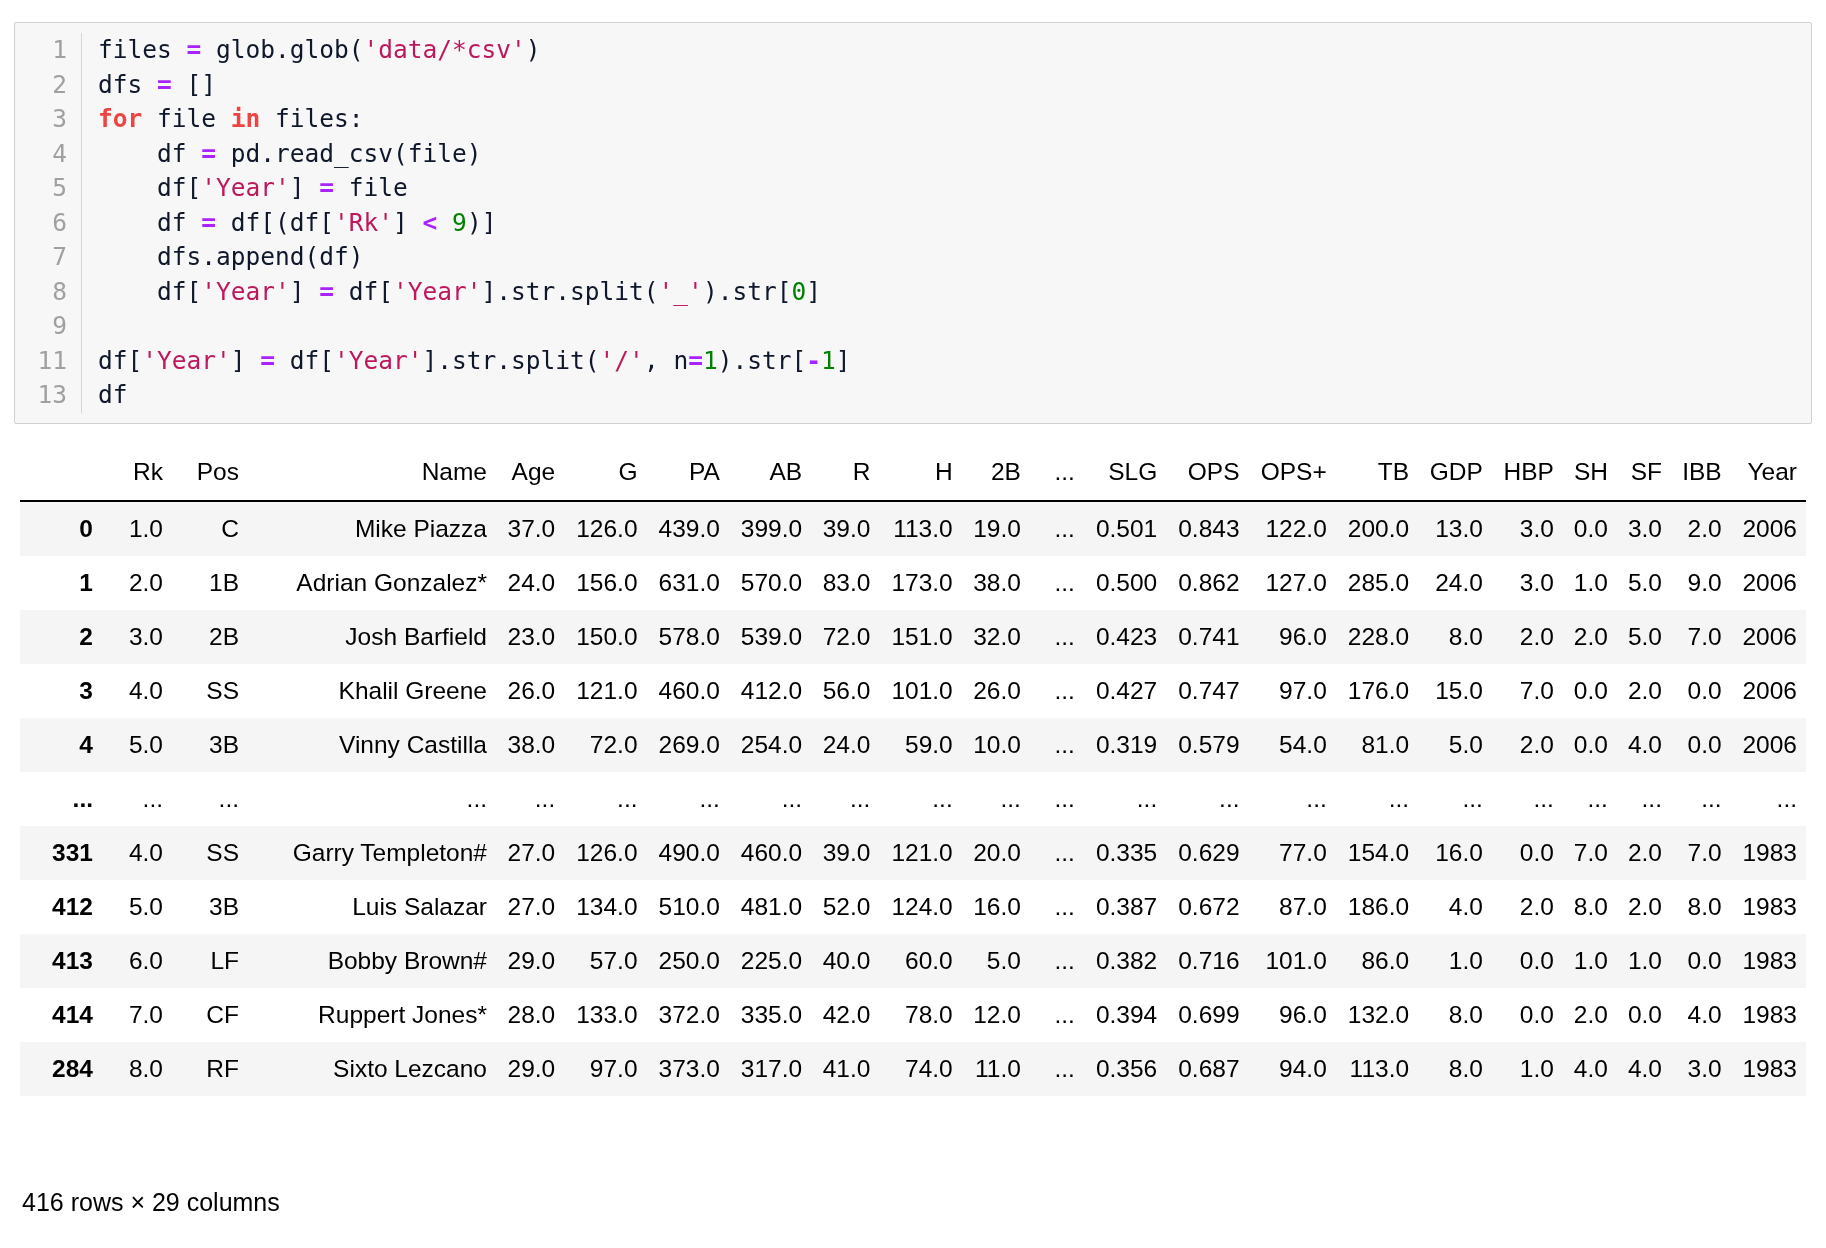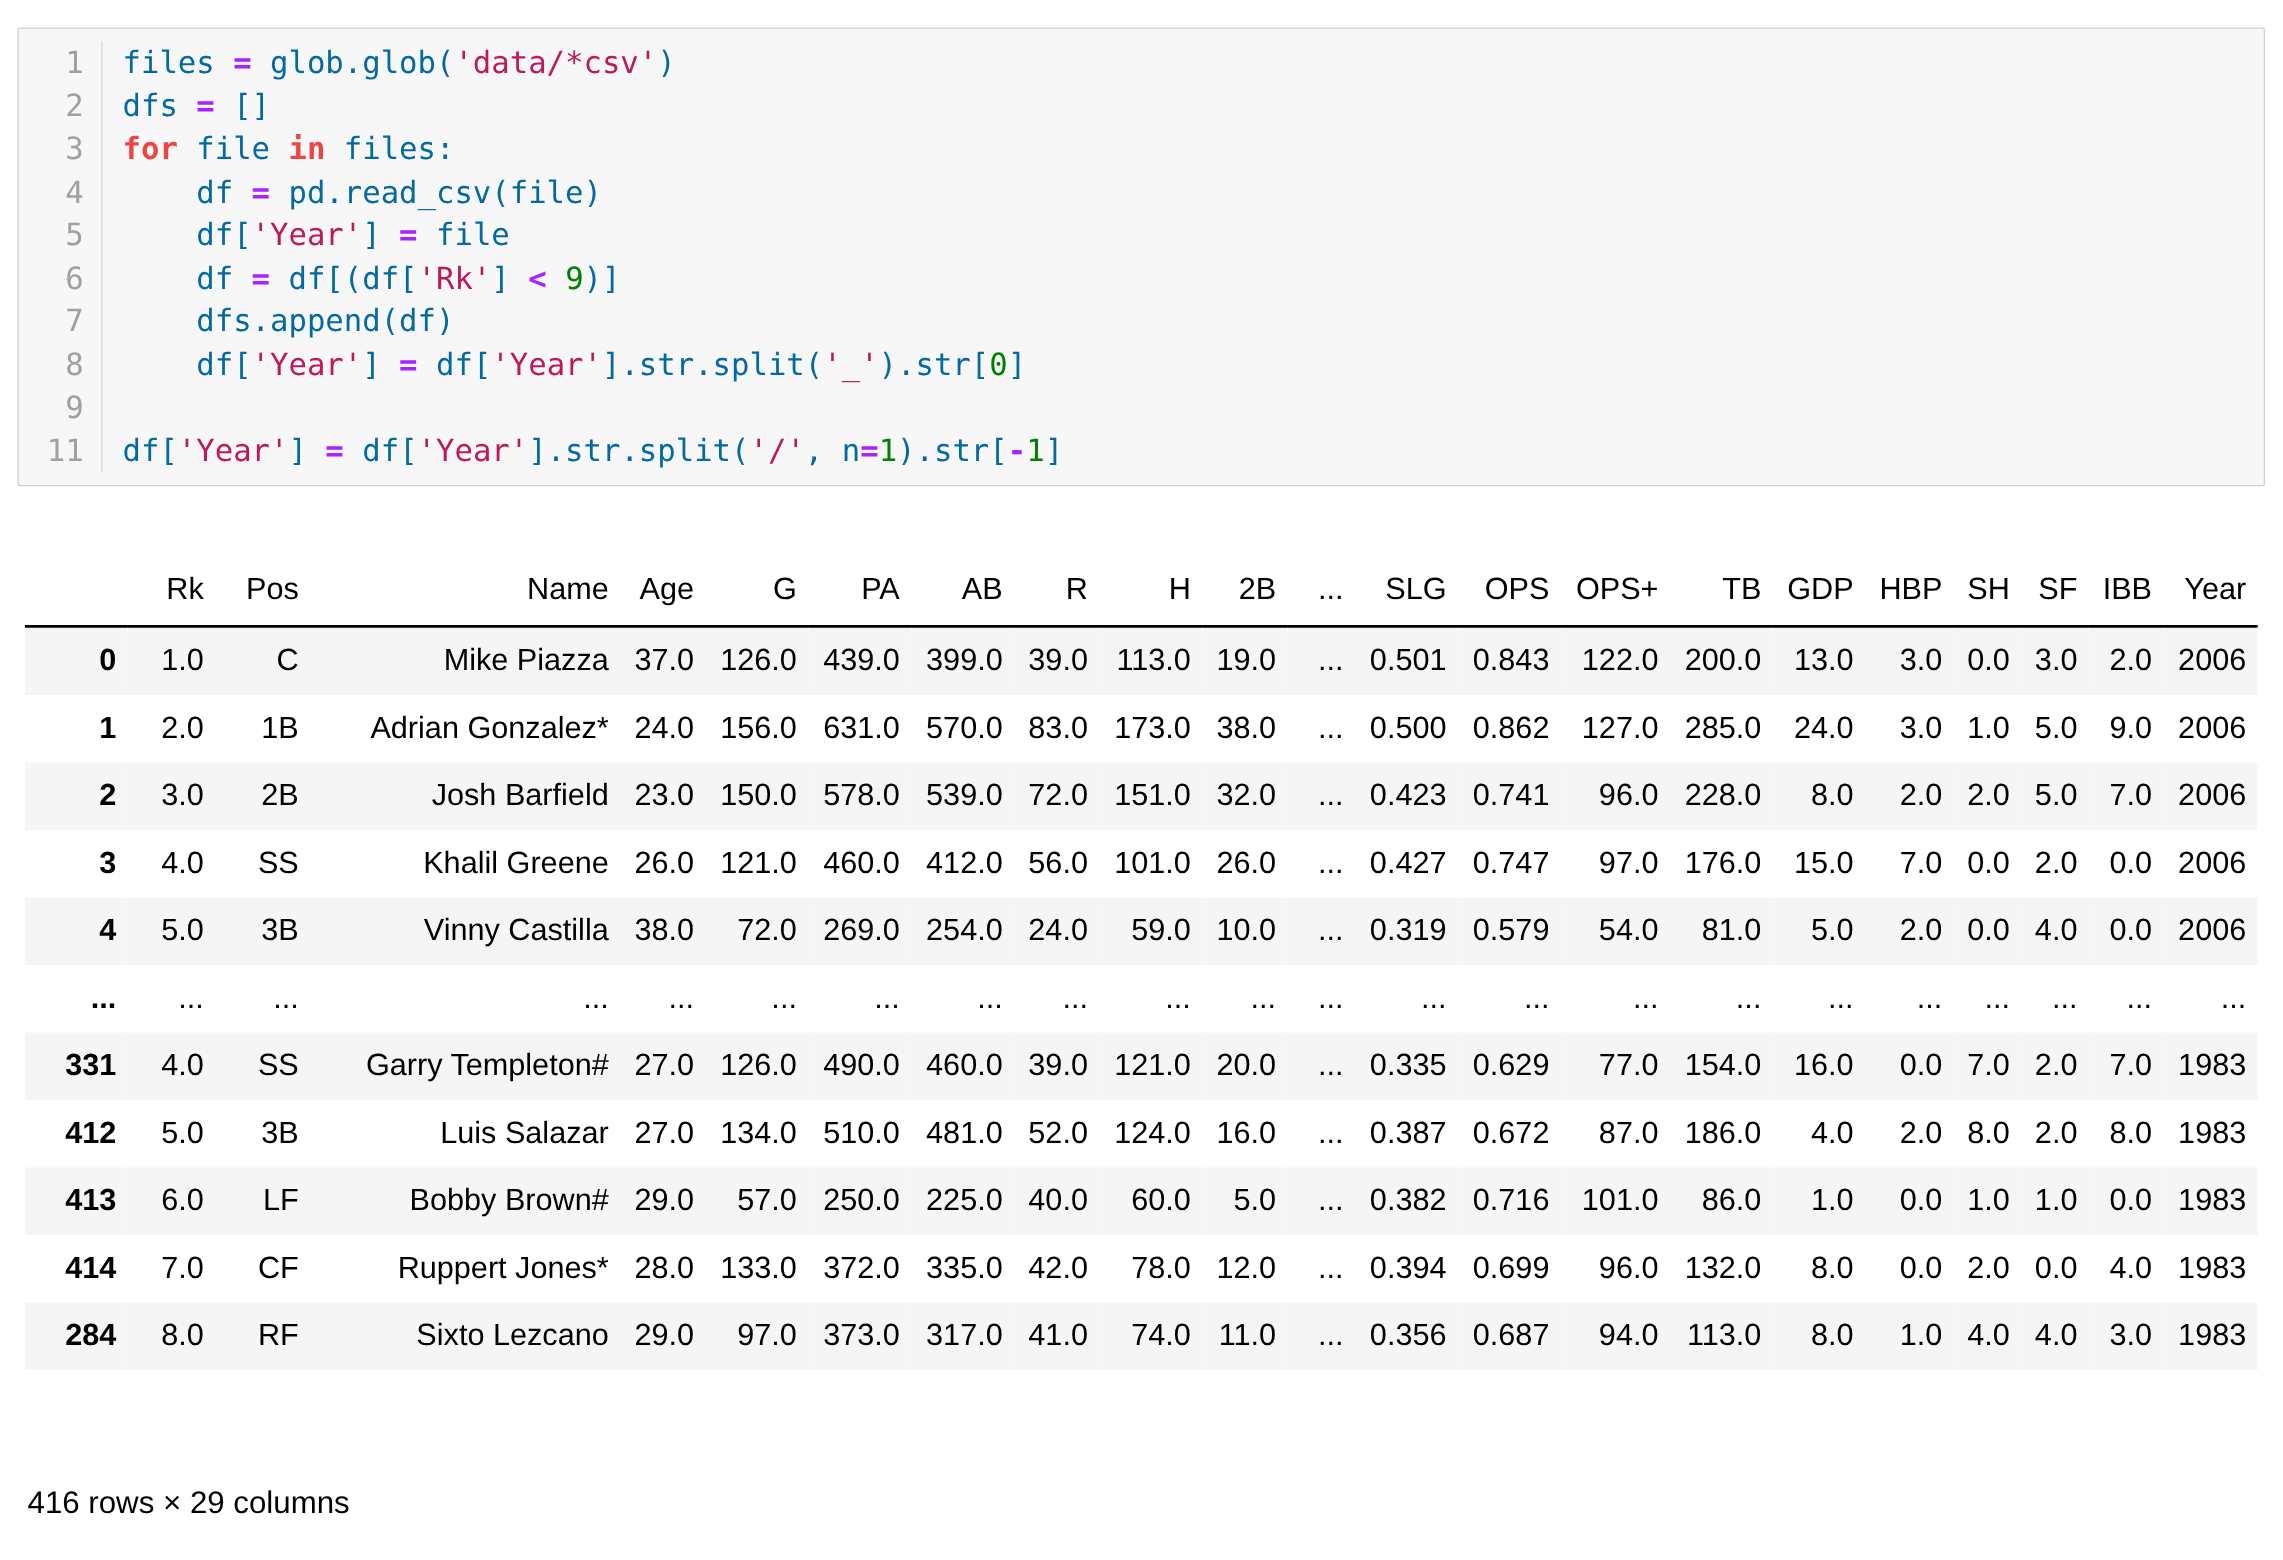--- a/index.html
+++ b/index.html
@@ -52,21 +52,21 @@
     padding-left: 16px;
     flex: 1;
     white-space: pre;
     color: #1a1a1a;
   }
   .tok-op  { color: #aa22ff; font-weight: bold; }
   .tok-str { color: #be185d; }
   .tok-kw  { color: #ef4444; font-weight: bold; }
   .tok-num { color: #008000; }
   .tok-bool{ color: #008000; font-weight: bold; }
-  .tok-pl  { color: #0369a1; }
+  .tok-pl  { color: #0f172a; }
 
   
   .df-wrap {
     position: absolute;
     left: 20px;
     top: 452px;
     width: 1786px;
   }
   table.dataframe {
     border-collapse: collapse;
@@ -123,20 +123,21 @@
       <div class="code-line"><span class="ln">1</span><span class="code-text"><span class="tok-pl">files </span><span class="tok-op">=</span><span class="tok-pl"> glob.glob(</span><span class="tok-str">'data/*csv'</span><span class="tok-pl">)</span></span></div>
       <div class="code-line"><span class="ln">2</span><span class="code-text"><span class="tok-pl">dfs </span><span class="tok-op">=</span><span class="tok-pl"> []</span></span></div>
       <div class="code-line"><span class="ln">3</span><span class="code-text"><span class="tok-kw">for</span><span class="tok-pl"> file </span><span class="tok-kw">in</span><span class="tok-pl"> files:</span></span></div>
       <div class="code-line"><span class="ln">4</span><span class="code-text"><span class="tok-pl">    df </span><span class="tok-op">=</span><span class="tok-pl"> pd.read_csv(file)</span></span></div>
       <div class="code-line"><span class="ln">5</span><span class="code-text"><span class="tok-pl">    df[</span><span class="tok-str">'Year'</span><span class="tok-pl">] </span><span class="tok-op">=</span><span class="tok-pl"> file</span></span></div>
       <div class="code-line"><span class="ln">6</span><span class="code-text"><span class="tok-pl">    df </span><span class="tok-op">=</span><span class="tok-pl"> df[(df[</span><span class="tok-str">'Rk'</span><span class="tok-pl">] </span><span class="tok-op">&lt;</span><span class="tok-pl"> </span><span class="tok-num">9</span><span class="tok-pl">)]</span></span></div>
       <div class="code-line"><span class="ln">7</span><span class="code-text"><span class="tok-pl">    dfs.append(df)</span></span></div>
       <div class="code-line"><span class="ln">8</span><span class="code-text"><span class="tok-pl">    df[</span><span class="tok-str">'Year'</span><span class="tok-pl">] </span><span class="tok-op">=</span><span class="tok-pl"> df[</span><span class="tok-str">'Year'</span><span class="tok-pl">].str.split(</span><span class="tok-str">'_'</span><span class="tok-pl">).str[</span><span class="tok-num">0</span><span class="tok-pl">]</span></span></div>
       <div class="code-line"><span class="ln">9</span><span class="code-text"><span class="tok-pl"> </span></span></div>
       <div class="code-line"><span class="ln">11</span><span class="code-text"><span class="tok-pl">df[</span><span class="tok-str">'Year'</span><span class="tok-pl">] </span><span class="tok-op">=</span><span class="tok-pl"> df[</span><span class="tok-str">'Year'</span><span class="tok-pl">].str.split(</span><span class="tok-str">'/'</span><span class="tok-pl">, n</span><span class="tok-op">=</span><span class="tok-num">1</span><span class="tok-pl">).str[</span><span class="tok-op">-</span><span class="tok-num">1</span><span class="tok-pl">]</span></span></div>
+      <div class="code-line"><span class="ln">13</span><span class="code-text"><span class="tok-pl">df</span></span></div>
     </div>
 </div>
 
 <div class="df-wrap">
   <table class="dataframe">
     <thead>
       <tr id="df-head-row">
           <th class="col-idx"></th>
           <th class="col-rk">Rk</th>
           <th class="col-pos">Pos</th>

